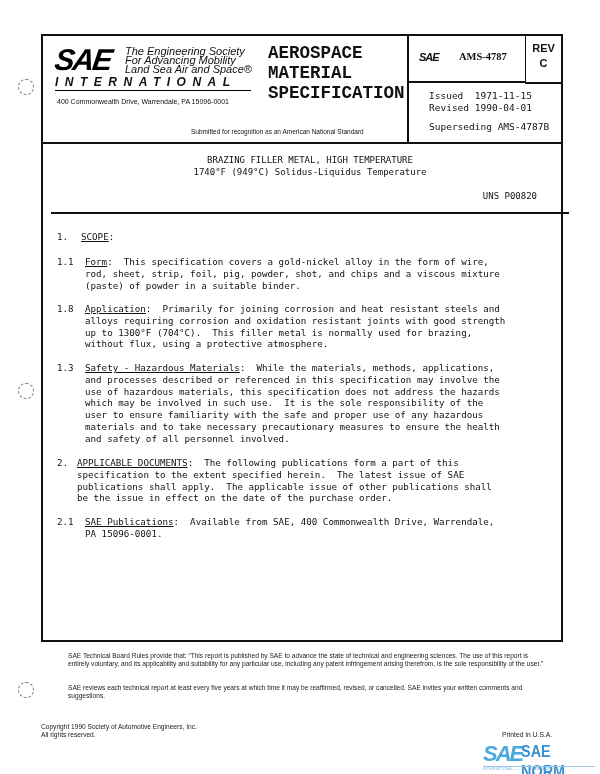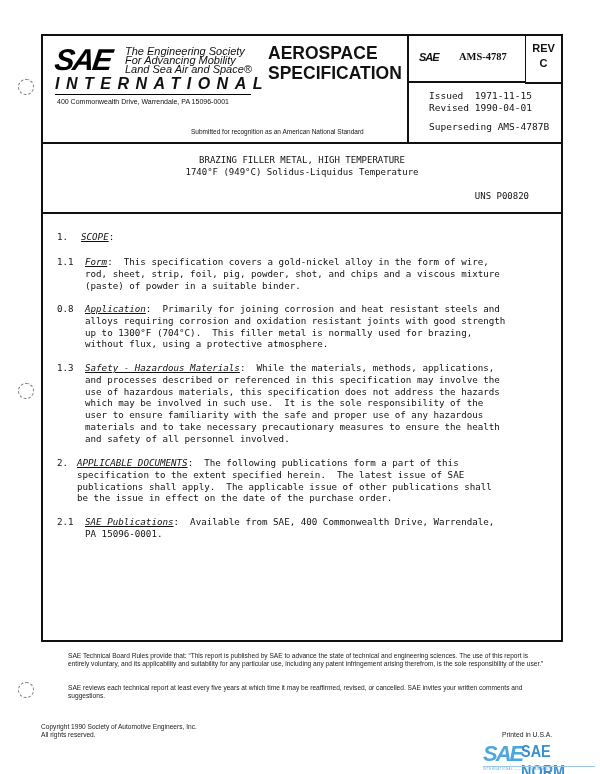--- a/index.html
+++ b/index.html
@@ -3,39 +3,39 @@
 <meta charset="utf-8">
 <style>
   html, body { margin:0; padding:0; background:#ffffff; }
   body { width:600px; height:774px; position:relative; overflow:hidden; font-family:"DejaVu Sans Mono", monospace; color:#111; }
   .punch { position:absolute; left:18px; width:14px; height:14px; border:1.2px dashed #777; border-radius:50%; }
   .frame { position:absolute; left:41px; top:34px; width:522px; height:608px; border:2px solid #111; box-sizing:border-box; }
   .hdr { position:absolute; left:0; top:0; width:518px; height:106px; border-bottom:2px solid #111; }
   .logo-area { position:absolute; left:6px; top:6px; width:220px; height:70px; }
   .sae-logo { position:absolute; left:6px; top:4px; font-family:"Liberation Sans", sans-serif; font-weight:bold; font-style:italic; font-size:30px; letter-spacing:-2px; color:#000; transform:skewX(-8deg); line-height:28px; }
   .society { position:absolute; left:76px; top:5px; font-family:"Liberation Sans", sans-serif; font-style:italic; font-weight:normal; font-size:11px; line-height:9px; }
-  .intl { position:absolute; left:6px; top:33px; font-family:"Liberation Sans", sans-serif; font-style:italic; font-size:16px; letter-spacing:6.5px; font-weight:bold; border-bottom:1px solid #000; width:196px; padding-bottom:1px; }
+  .intl { position:absolute; left:6px; top:33px; font-family:"Liberation Sans", sans-serif; font-style:italic; font-size:12px; letter-spacing:6.5px; font-weight:bold; border-bottom:1px solid #000; width:196px; padding-bottom:1px; }
   .address { position:absolute; left:8px; top:56px; font-family:"Liberation Sans", sans-serif; font-size:7px; }
-  .ams-title { position:absolute; left:225px; top:7px; font-family:Liberation Sans, sans-serif; font-weight:bold; font-size:17.5px; line-height:20px; }
+  .ams-title { position:absolute; left:225px; top:7px; font-family:Liberation Mono, monospace; font-weight:bold; font-size:17.5px; line-height:20px; }
   .submitted { position:absolute; left:148px; top:92px; font-family:"Liberation Sans", sans-serif; font-size:6.5px; }
   .vdiv { position:absolute; left:364px; top:0; width:2px; height:106px; background:#111; }
   .doc-id { position:absolute; left:366px; top:0; width:116px; height:45px; border-bottom:2px solid #111; }
   .doc-id .sae-small { position:absolute; left:10px; top:15px; font-family:"Liberation Sans", sans-serif; font-weight:bold; font-style:italic; font-size:11px; letter-spacing:-1px; }
   .doc-id .num { position:absolute; left:50px; top:15px; font-family:Liberation Serif, serif; font-weight:bold; font-size:10.5px; }
   .rev { position:absolute; left:482px; top:0; width:36px; height:48px; border-left:1.5px solid #111; border-bottom:2px solid #111; text-align:center; font-family:"Liberation Sans", sans-serif; font-weight:bold; font-size:11px; line-height:15px; padding-top:5px; box-sizing:border-box; }
   .dates { position:absolute; left:386px; top:54px; font-size:9.5px; line-height:11.5px; }
   .supersede { position:absolute; left:386px; top:85px; font-size:9.5px; }
-  .title-block { position:absolute; left:0; top:106px; width:518px; height:70px; border-bottom:2px solid #111; text-align:center; font-size:9px; line-height:11.5px; }
+  .title-block { position:absolute; left:8px; top:106px; width:518px; height:70px; border-bottom:2px solid #111; text-align:center; font-size:9px; line-height:11.5px; }
   .title-block .lines { padding-top:13px; }
   .uns { position:absolute; right:32px; top:49px; font-size:9px; }
   .body { position:absolute; left:0; top:176px; width:518px; font-size:9.2px; line-height:11.8px; }
   .para { position:absolute; left:14px; width:490px; }
   .pnum { position:absolute; left:0; top:0; }
   .ptext { margin-left:28px; white-space:pre; }
-  .u { text-decoration:underline;font-style:italic; }
+  .u { text-decoration:underline; }
   .footer { position:absolute; left:68px; width:480px; font-family:"Liberation Sans", sans-serif; font-size:6.6px; line-height:8.2px; color:#222; }
   .copyright { position:absolute; left:41px; top:723px; font-family:"Liberation Sans", sans-serif; font-size:6.6px; line-height:8px; color:#222; }
   .printed { position:absolute; left:502px; top:731px; font-family:"Liberation Sans", sans-serif; font-size:6.8px; color:#222; }
   .norm-logo { position:absolute; left:483px; top:741px; width:112px; height:30px; }
   .norm-sae { position:absolute; left:0; top:0; font-family:"Liberation Sans", sans-serif; font-weight:bold; font-style:italic; font-size:22px; color:#4aa8dc; letter-spacing:-2px; }
   .norm-text { position:absolute; left:38px; top:1px; font-family:"Liberation Sans", sans-serif; font-weight:bold; font-size:17px; color:#3a8fd0; transform:scaleX(0.85); transform-origin:left; }
   .norm-sub { position:absolute; left:0; top:22px; font-size:3px; color:#6aaede; font-family:"Liberation Sans", sans-serif; letter-spacing:0.5px; width:112px; border-top:1px solid #9cc8ea; margin-top:3px; }
 </style>
 </head>
 <body>
@@ -51,20 +51,21 @@
       <div class="society">
         <div>The Engineering Society</div>
         <div>For Advancing Mobility</div>
         <div>Land Sea Air and Space®</div>
       </div>
       <div class="intl">INTERNATIONAL</div>
       <div class="address">400 Commonwealth Drive, Warrendale, PA 15096-0001</div>
     </div>
     <div class="ams-title">
       <div>AEROSPACE</div>
+      <div>MATERIAL</div>
       <div>SPECIFICATION</div>
     </div>
     <div class="submitted">Submitted for recognition as an American National Standard</div>
     <div class="vdiv"></div>
     <div class="doc-id">
       <span class="sae-small">SAE</span>
       <span class="num">AMS-4787</span>
     </div>
     <div class="rev">
       <div>REV</div>
@@ -90,21 +91,21 @@
       <span class="pnum">1.</span>
       <div class="ptext" style="margin-left:24px;"><span class="u">SCOPE</span><span>:</span></div>
     </div>
     <div class="para" style="top:44px;">
       <span class="pnum">1.1</span>
       <div class="ptext"><span class="u">Form</span><span>:  This specification covers a gold-nickel alloy in the form of wire,
 rod, sheet, strip, foil, pig, powder, shot, and chips and a viscous mixture
 (paste) of powder in a suitable binder.</span></div>
     </div>
     <div class="para" style="top:91px;">
-      <span class="pnum">0.8</span>
+      <span class="pnum">1.8</span>
       <div class="ptext"><span class="u">Application</span><span>:  Primarily for joining corrosion and heat resistant steels and
 alloys requiring corrosion and oxidation resistant joints with good strength
 up to 1300°F (704°C).  This filler metal is normally used for brazing,
 without flux, using a protective atmosphere.</span></div>
     </div>
     <div class="para" style="top:150px;">
       <span class="pnum">1.3</span>
       <div class="ptext"><span class="u">Safety - Hazardous Materials</span><span>:  While the materials, methods, applications,
 and processes described or referenced in this specification may involve the
 use of hazardous materials, this specification does not address the hazards

